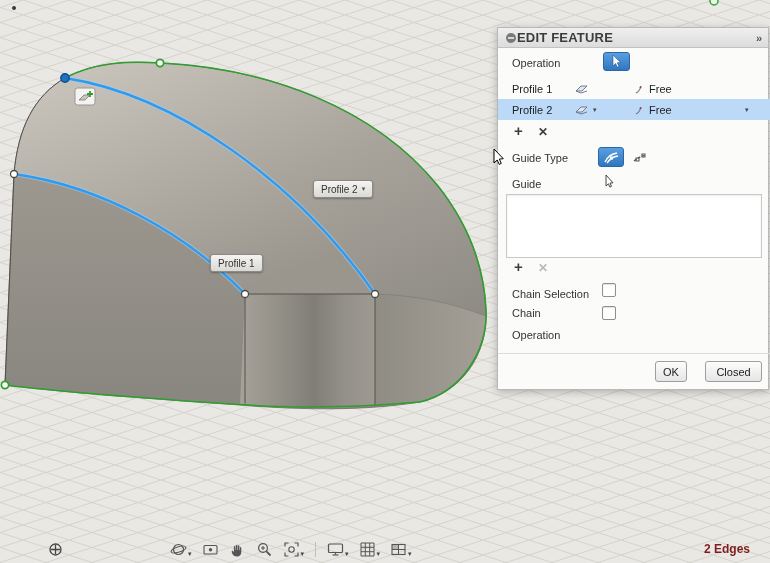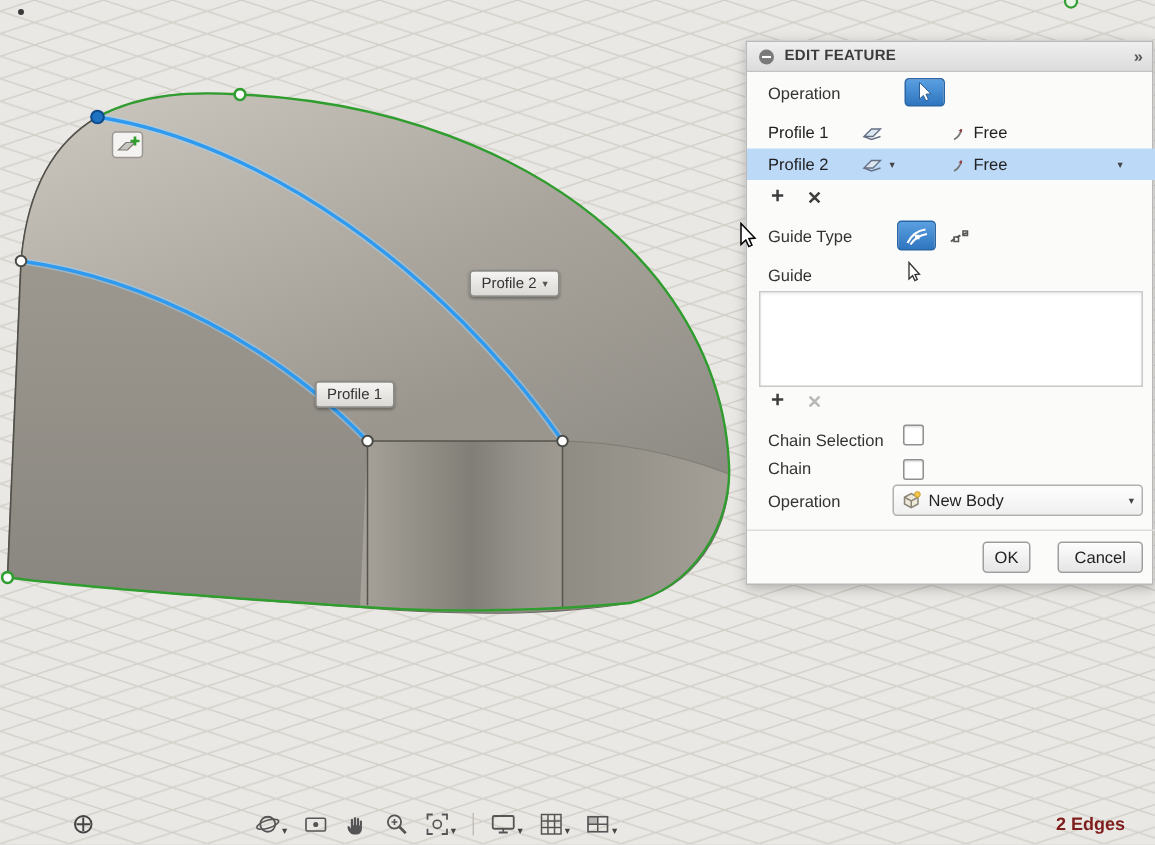--- a/index.html
+++ b/index.html
@@ -13,21 +13,21 @@
        background:linear-gradient(#f5f4f2,#dbd9d5);border:1px solid #8c8a85;border-radius:3px;
        font-size:10px;color:#333;box-shadow:0 1px 2px rgba(0,0,0,.3);cursor:pointer;}
   .tag .caret{font-size:7px;color:#555;}
 
   
   #panel{position:absolute;left:497px;top:27px;width:272px;height:363px;background:#fbfbfa;
          border:1px solid #b9b9b9;box-shadow:0 2px 8px rgba(0,0,0,.25);box-sizing:border-box;}
   #panel-header{position:absolute;left:0;top:0;right:0;height:19px;
          background:linear-gradient(#efefef,#dcdcdc);border-bottom:1px solid #c2c2c2;
          display:flex;align-items:center;}
-  #panel-header .title{font-size:10px;font-weight:bold;color:#3c3c3c;margin-left:6px;letter-spacing:.2px;}
+  #panel-header .title{font-size:13px;font-weight:bold;color:#3c3c3c;margin-left:0;letter-spacing:.2px;}
   #panel-header .expand{margin-left:auto;margin-right:6px;font-size:11px;color:#555;font-weight:bold;cursor:pointer;}
   .plabel{position:absolute;font-size:11px;color:#333;line-height:20px;left:14px;}
   .prow-name{font-size:11px;color:#222;}
   .profile-row{position:absolute;left:0;width:272px;height:21px;display:flex;align-items:center;}
   .profile-row.selected{background:#bcd9f8;}
   .sel-btn{position:absolute;width:27px;height:19px;border-radius:3px;cursor:pointer;
            background:linear-gradient(#5a9fe0,#2f76c0);border:1px solid #2a66a5;box-sizing:border-box;
            display:flex;align-items:center;justify-content:center;}
   .tgl{position:absolute;width:26px;height:20px;border-radius:3px;cursor:pointer;box-sizing:border-box;
        display:flex;align-items:center;justify-content:center;}
@@ -219,33 +219,24 @@
     <span class="mini-btn" style="left:16px;top:231px;">+</span>
     <span class="mini-btn dim" style="left:40px;top:232px;font-size:12px;">✕</span>
 
     <span class="plabel" style="top:256px;">Chain Selection</span>
     <span class="cb" style="left:104px;top:255px;"></span>
 
     <span class="plabel" style="top:275px;">Chain</span>
     <span class="cb" style="left:104px;top:278px;"></span>
 
     <span class="plabel" style="top:297px;">Operation</span>
-    <div id="op-select">
-      <svg width="13" height="13">
-        <path d="M2,4.5 L6.5,2 L11,4.5 L11,9 L6.5,11.5 L2,9 Z" fill="#efe9da" stroke="#8a8578"></path>
-        <path d="M2,4.5 L6.5,7 L11,4.5 M6.5,7 V11.5" fill="none" stroke="#8a8578"></path>
-        <circle cx="10.6" cy="2.6" r="1.9" fill="#f4c64e" stroke="#c89b28" stroke-width="0.6"></circle>
-      </svg>
-      <span class="val">New Body</span>
-      <span class="caret">▾</span>
-    </div>
 
     <div id="divider"></div>
     <div class="btn" style="left:157px;width:32px;">OK</div>
-    <div class="btn" style="left:207px;width:57px;">Cancel</div>
+    <div class="btn" style="left:207px;width:57px;">Closed</div>
   </div>
 
   <div id="mouse-cursor">
     <svg width="14" height="19">
       <path d="M2,1 v14 l3.2,-3 2,4.4 2.1,-1 -2,-4.3 4,-0.4 z" fill="#fff" stroke="#000" stroke-width="1"></path>
     </svg>
   </div>
 
   <div id="origin-btn">
     <svg width="15" height="15">

